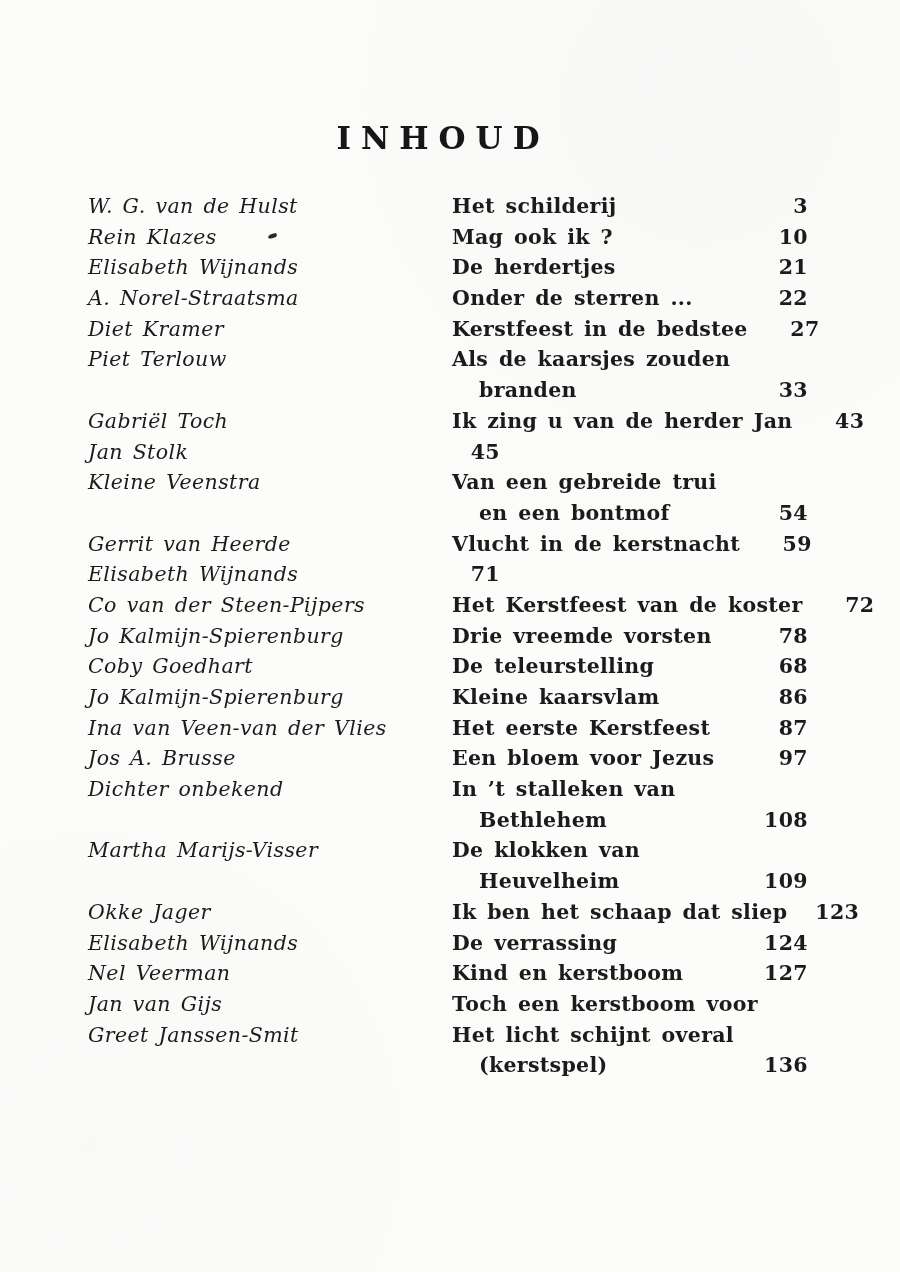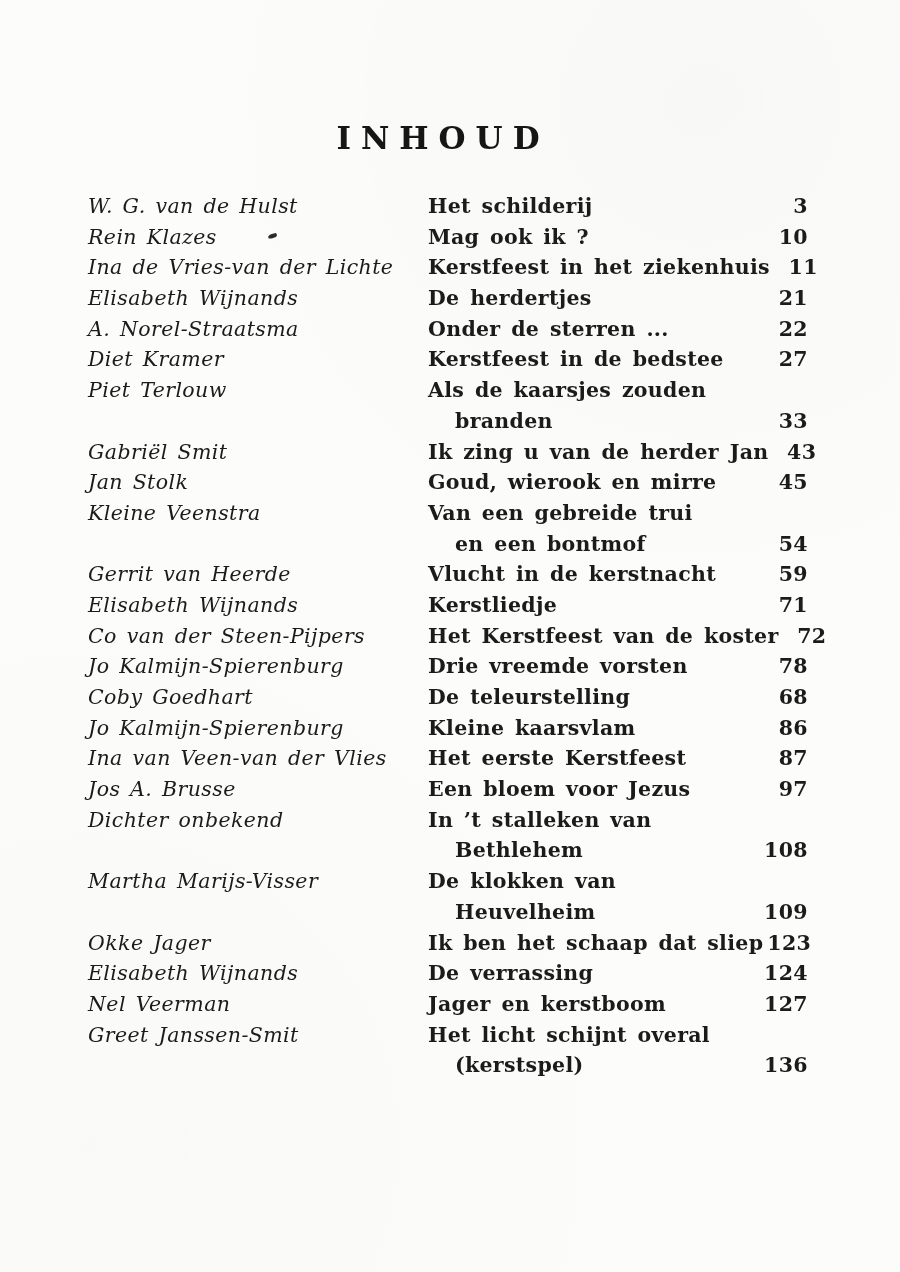--- a/index.html
+++ b/index.html
@@ -41,20 +41,21 @@
     left: 88px;
     width: 720px;
   }
   .row {
     display: flex;
     align-items: baseline;
     height: 30.7px;
     line-height: 30.7px;
     font-size: 20.5px;
     white-space: nowrap;
+    gap: 24px;
   }
   .author {
     flex: none;
     width: 340px;
     font-style: italic;
     letter-spacing: 0.02em;
     word-spacing: 0.14em;
   }
   .title {
     flex: 1;
@@ -95,25 +96,20 @@
         <span class="author">W. G. van de Hulst</span>
         <span class="title">Het schilderij</span>
         <span class="pagenum">3</span>
       </div>
       <div class="row">
         <span class="author">Rein Klazes</span>
         <span class="title">Mag ook ik ?</span>
         <span class="pagenum">10</span>
       </div>
       <div class="row">
-        <span class="author">Ina de Vries-van der Lichte</span>
-        <span class="title">Kerstfeest in het ziekenhuis</span>
-        <span class="pagenum">11</span>
-      </div>
-      <div class="row">
         <span class="author">Elisabeth Wijnands</span>
         <span class="title">De herdertjes</span>
         <span class="pagenum">21</span>
       </div>
       <div class="row">
         <span class="author">A. Norel-Straatsma</span>
         <span class="title">Onder de sterren ...</span>
         <span class="pagenum">22</span>
       </div>
       <div class="row">
@@ -125,47 +121,45 @@
         <span class="author">Piet Terlouw</span>
         <span class="title">Als de kaarsjes zouden</span>
         <span class="pagenum"></span>
       </div>
       <div class="row">
         <span class="author"></span>
         <span class="title indent">branden</span>
         <span class="pagenum">33</span>
       </div>
       <div class="row">
-        <span class="author">Gabriël Smit</span>
+        <span class="author">Gabriël Toch</span>
         <span class="title">Ik zing u van de herder Jan</span>
         <span class="pagenum">43</span>
       </div>
       <div class="row">
         <span class="author">Jan Stolk</span>
-        <span class="title">Goud, wierook en mirre</span>
         <span class="pagenum">45</span>
       </div>
       <div class="row">
         <span class="author">Kleine Veenstra</span>
         <span class="title">Van een gebreide trui</span>
         <span class="pagenum"></span>
       </div>
       <div class="row">
         <span class="author"></span>
         <span class="title indent">en een bontmof</span>
         <span class="pagenum">54</span>
       </div>
       <div class="row">
         <span class="author">Gerrit van Heerde</span>
         <span class="title">Vlucht in de kerstnacht</span>
         <span class="pagenum">59</span>
       </div>
       <div class="row">
         <span class="author">Elisabeth Wijnands</span>
-        <span class="title">Kerstliedje</span>
         <span class="pagenum">71</span>
       </div>
       <div class="row">
         <span class="author">Co van der Steen-Pijpers</span>
         <span class="title">Het Kerstfeest van de koster</span>
         <span class="pagenum">72</span>
       </div>
       <div class="row">
         <span class="author">Jo Kalmijn-Spierenburg</span>
         <span class="title">Drie vreemde vorsten</span>
@@ -216,22 +210,27 @@
         <span class="title">Ik ben het schaap dat sliep</span>
         <span class="pagenum">123</span>
       </div>
       <div class="row">
         <span class="author">Elisabeth Wijnands</span>
         <span class="title">De verrassing</span>
         <span class="pagenum">124</span>
       </div>
       <div class="row">
         <span class="author">Nel Veerman</span>
-        <span class="title">Jager en kerstboom</span>
+        <span class="title">Kind en kerstboom</span>
         <span class="pagenum">127</span>
+      </div>
+      <div class="row">
+        <span class="author">Jan van Gijs</span>
+        <span class="title">Toch een kerstboom voor</span>
+        <span class="pagenum"></span>
       </div>
       <div class="row">
         <span class="author">Greet Janssen-Smit</span>
         <span class="title">Het licht schijnt overal</span>
         <span class="pagenum"></span>
       </div>
       <div class="row">
         <span class="author"></span>
         <span class="title indent">(kerstspel)</span>
         <span class="pagenum">136</span>

